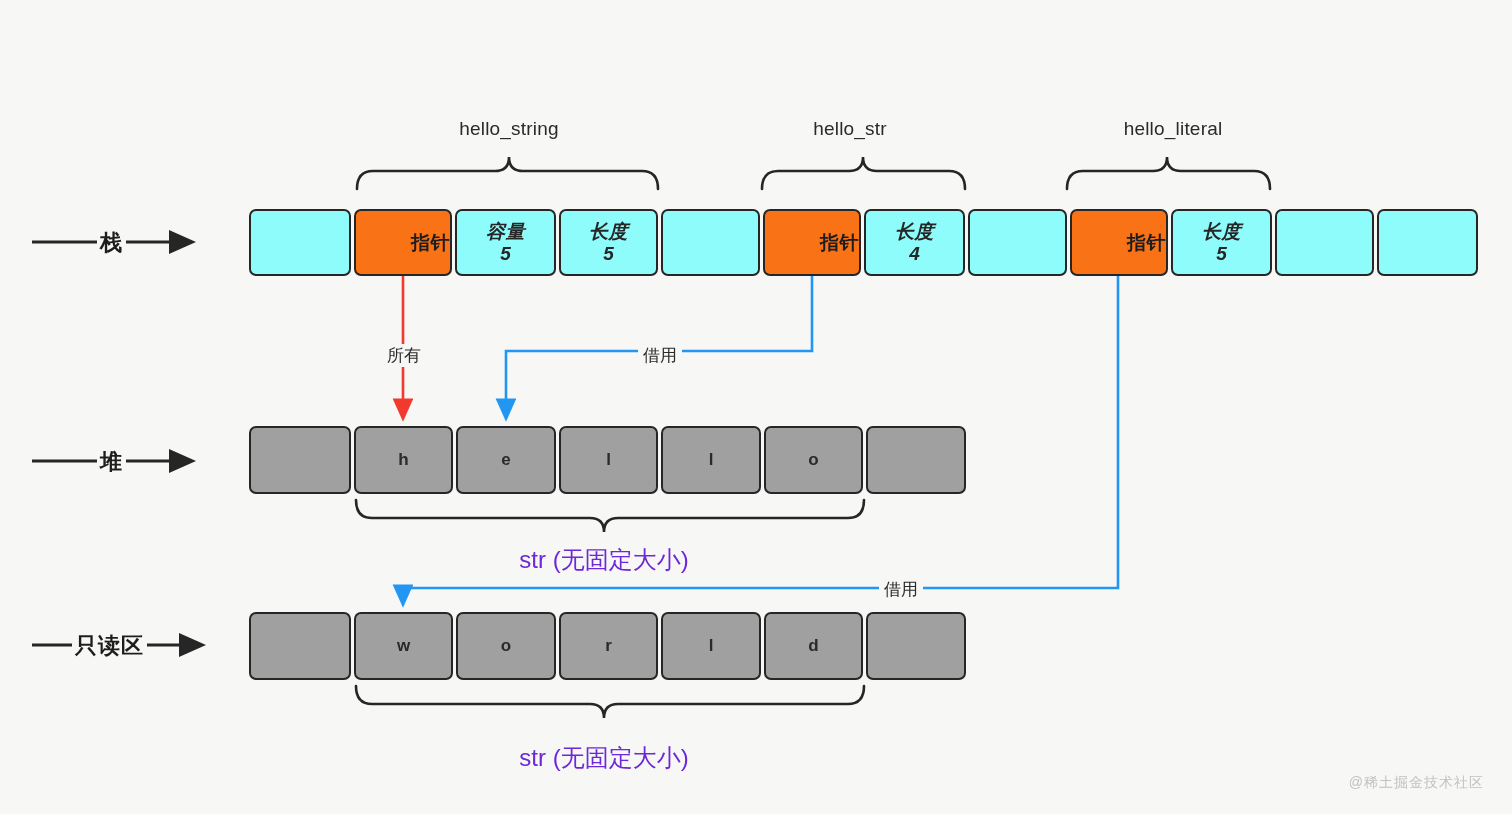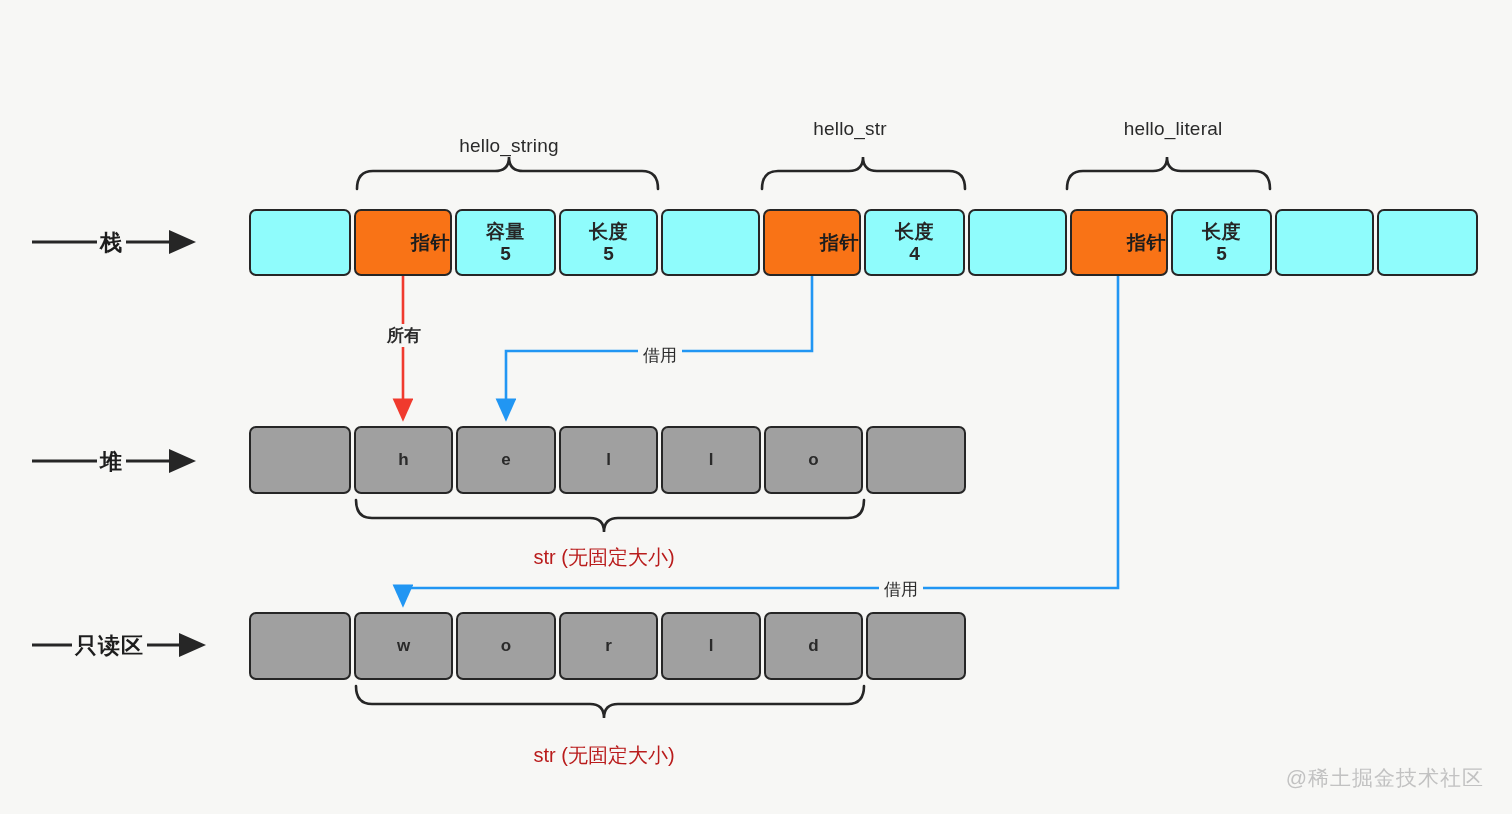--- a/index.html
+++ b/index.html
@@ -32,21 +32,21 @@
     position: absolute;
     box-sizing: border-box;
     border: 2.5px solid #262626;
     border-radius: 7px;
     display: flex;
     flex-direction: column;
     align-items: center;
     justify-content: center;
     line-height: 1.12;
   }
-  .cell.cyan  { background: #8ffcfc; }
+  .cell.cyan  { background: #8ffcfc; font-style: italic; }
   .cell.red   { background: #f97316; align-items: flex-end; }
   .cell.gray  { background: #a0a0a0; }
   .cell-title {
     font-size: 19px;
     font-weight: 700;
     letter-spacing: 0.5px;
   }
   .cell-sub {
     font-size: 19px;
     font-weight: 700;
@@ -79,30 +79,30 @@
     position: absolute;
     font-size: 17px;
     color: #2a2a2a;
     background: #f7f7f5;
     padding: 0 5px;
     white-space: nowrap;
     transform: translateX(-50%);
   }
   .brace-label {
     position: absolute;
-    font-size: 20px;
-    color: #b91c1c;
+    font-size: 24px;
+    color: #6d28d9;
     white-space: nowrap;
     transform: translateX(-50%);
   }
   .watermark {
     position: absolute;
     right: 28px;
     bottom: 22px;
-    font-size: 21px;
+    font-size: 14px;
     color: #c2c2c2;
     white-space: nowrap;
     letter-spacing: 1px;
   }
 </style>
 </head>
 <body>
 
 <div id="stage">
 
@@ -135,25 +135,25 @@
 
     <path d="M812,276 L812,351 L506,351 L506,414" fill="none" stroke="#2196f3" stroke-width="2.6" stroke-linejoin="miter" marker-end="url(#arrowBlue)"></path>
 
     <path d="M1118,276 L1118,588 L403,588 L403,600" fill="none" stroke="#2196f3" stroke-width="2.6" stroke-linejoin="miter" marker-end="url(#arrowBlue)"></path>
   </svg>
 
   <div class="row-label" style="left:97px; top:228px;">栈</div>
   <div class="row-label" style="left:97px; top:447px;">堆</div>
   <div class="row-label" style="left:72px; top:631px;text-align:center;">只读区</div>
 
-  <div class="group-label" style="left:509px; top:118px;margin-top:17px;">hello_string</div>
+  <div class="group-label" style="left:509px; top:118px;">hello_string</div>
   <div class="group-label" style="left:850px; top:118px;">hello_str</div>
   <div class="group-label" style="left:1167px; top:118px;margin-left:6px;">hello_literal</div>
 
-  <div class="edge-label" style="left:404px; top:324px;font-weight:bold;">所有</div>
+  <div class="edge-label" style="left:404px; top:344px;">所有</div>
   <div class="edge-label" style="left:660px; top:344px;">借用</div>
   <div class="edge-label" style="left:901px; top:578px;">借用</div>
 
   <div class="brace-label" style="left:604px; top:544px;">str (无固定大小)</div>
   <div class="brace-label" style="left:604px; top:742px;">str (无固定大小)</div>
 
   <div class="cell cyan" style="left:249px;  top:209px; width:102px; height:67px;">
     <div class="cell-title"></div>
   </div>
   <div class="cell red" style="left:354px;  top:209px; width:98px;  height:67px;">

